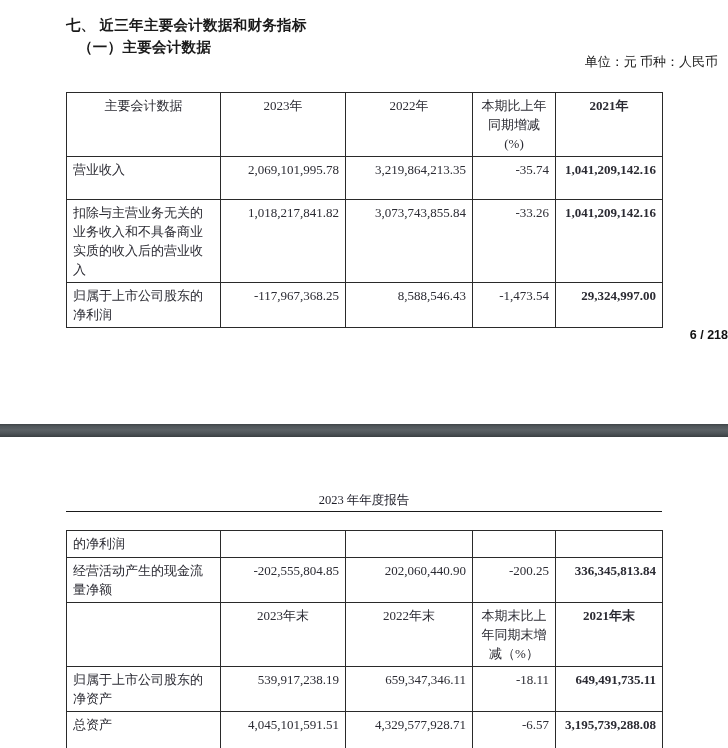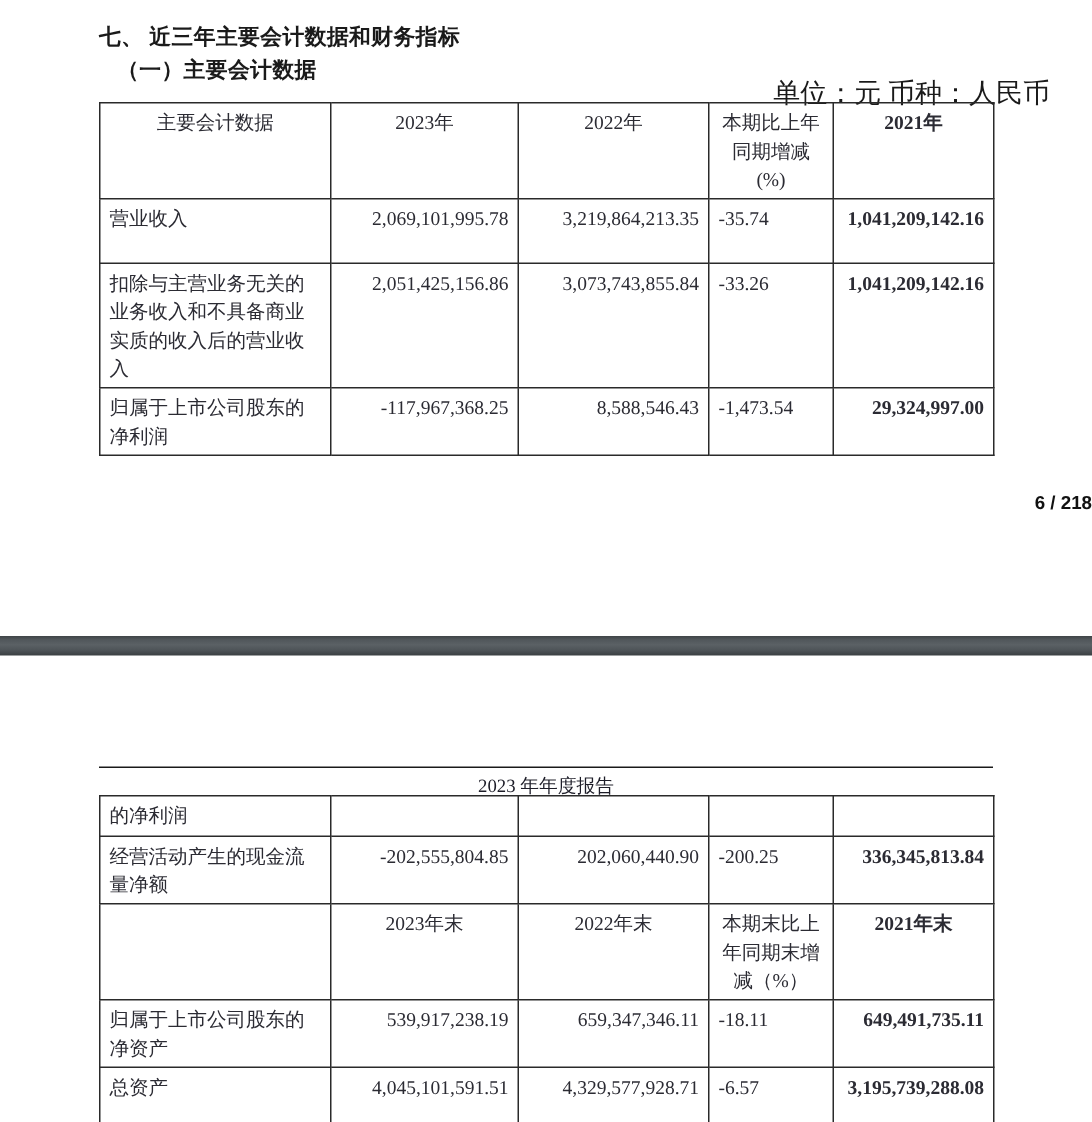--- a/index.html
+++ b/index.html
@@ -50,22 +50,22 @@
     letter-spacing: 0.3px;
     white-space: nowrap;
   }
   .h-main { margin-left: 0; }
   .h-sub  { margin-left: 12px; }
 
   
   .unit-line {
     position: absolute;
     top: 52px;
-    right: 72px;
-    font-size: 18px;
+    right: 54px;
+    font-size: 13px;
     line-height: 20px;
     white-space: nowrap;
   }
 
   
   table.fin {
     position: absolute;
     border-collapse: collapse;
     table-layout: fixed;
     font-size: 13px;
@@ -74,30 +74,30 @@
   table.fin td {
     border: 1px solid #2a2a2a;
     padding: 3px 6px;
     vertical-align: top;
     line-height: 19px;
     word-break: break-all;
   }
   .c-label { width: 154px; text-align: left; }
   .c-y1    { width: 125px; text-align: right; }
   .c-y2    { width: 127px; text-align: right; }
-  .c-pct   { width:  83px; }
+  .c-pct   { width:  83px; text-align: right; }
   .c-y3    { width: 107px; text-align: right; font-weight: bold; }
 
   .hdr td { text-align: center; vertical-align: middle; }
   .hdr td.c-label { text-align: center; }
   .hdr-tall td { height: 44px; }
 
   #table-one {
     left: 66px;
-    top: 68px;
+    top: 92px;
     width: 596px;
   }
   #table-two {
     left: 66px;
     top: 530px;
     width: 596px;
   }
   .row-tall td { height: 36px; }
   .row-xtall td { height: 74px; }
   .row-blank td { height: 20px; }
@@ -117,21 +117,20 @@
 
   
   .running-header {
     position: absolute;
     top: 492px;
     left: 0;
     width: 728px;
     text-align: center;
     font-size: 12.5px;
     color: #1d1d28;
-    margin-top: 24px;
   }
   .header-rule {
     position: absolute;
     top: 511px;
     left: 66px;
     width: 596px;
     height: 0;
     border-top: 1.4px solid #1a1a1a;
   }
 </style>
@@ -167,21 +166,21 @@
       <tr class="row-tall">
         <td class="c-label">营业收入</td>
         <td class="c-y1">2,069,101,995.78</td>
         <td class="c-y2">3,219,864,213.35</td>
         <td class="c-pct">-35.74</td>
         <td class="c-y3">1,041,209,142.16</td>
       </tr>
 
       <tr class="row-xtall">
         <td class="c-label">扣除与主营业务无关的业务收入和不具备商业实质的收入后的营业收入</td>
-        <td class="c-y1">2,051,425,156.86</td>
+        <td class="c-y1">1,018,217,841.82</td>
         <td class="c-y2">3,073,743,855.84</td>
         <td class="c-pct">-33.26</td>
         <td class="c-y3">1,041,209,142.16</td>
       </tr>
 
       <tr class="row-tall">
         <td class="c-label">归属于上市公司股东的净利润</td>
         <td class="c-y1">-117,967,368.25</td>
         <td class="c-y2">8,588,546.43</td>
         <td class="c-pct">-1,473.54</td>

